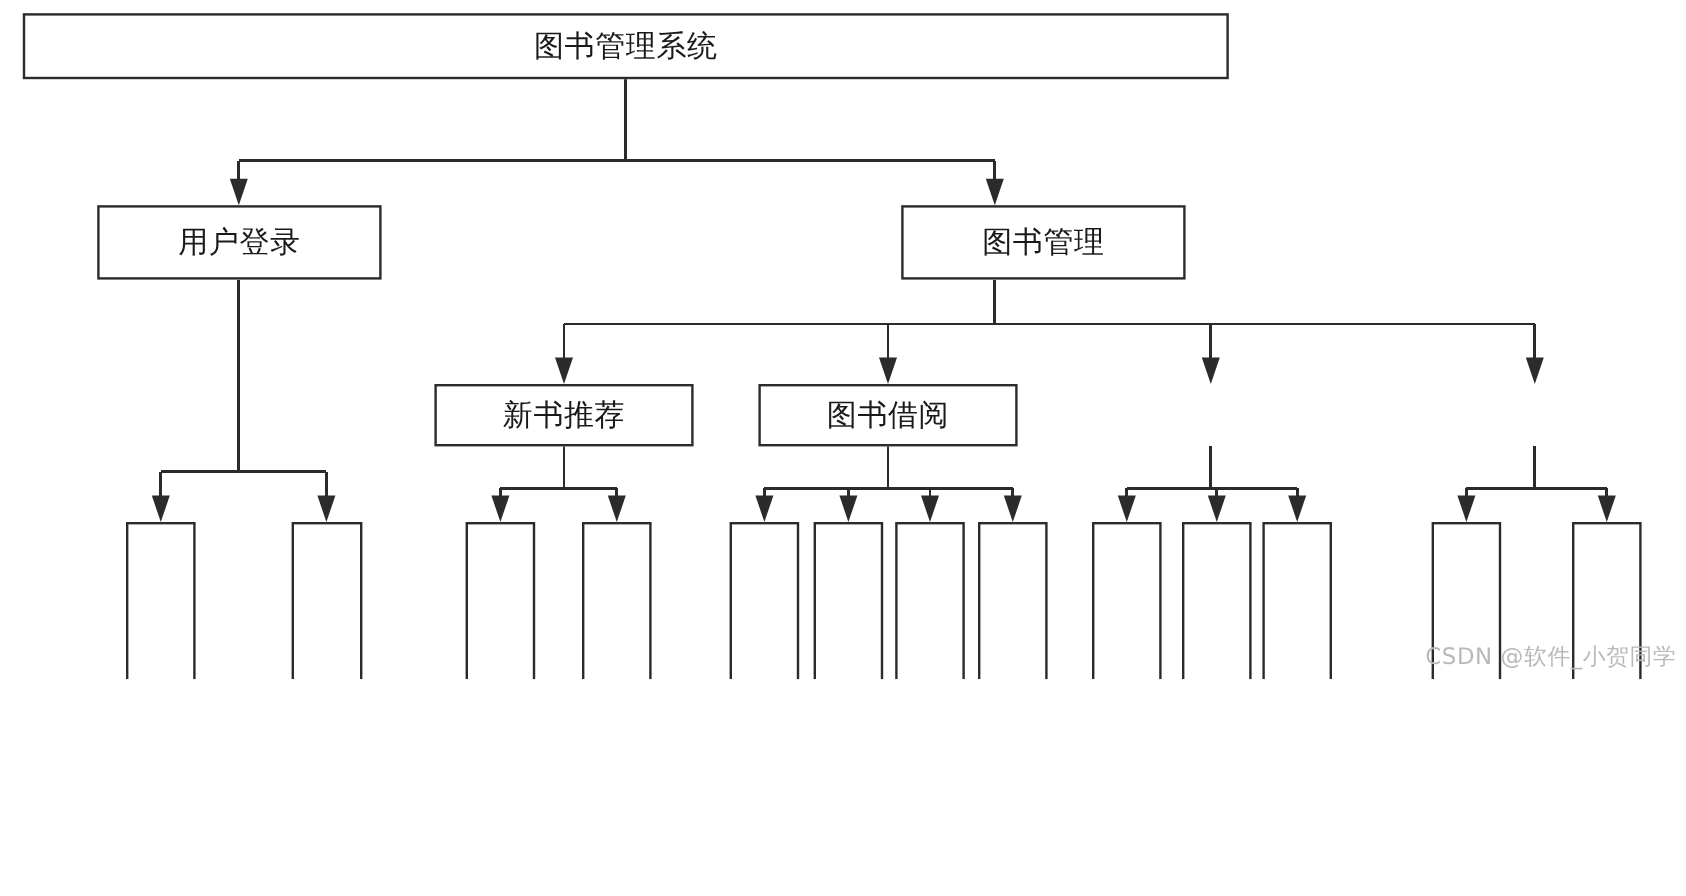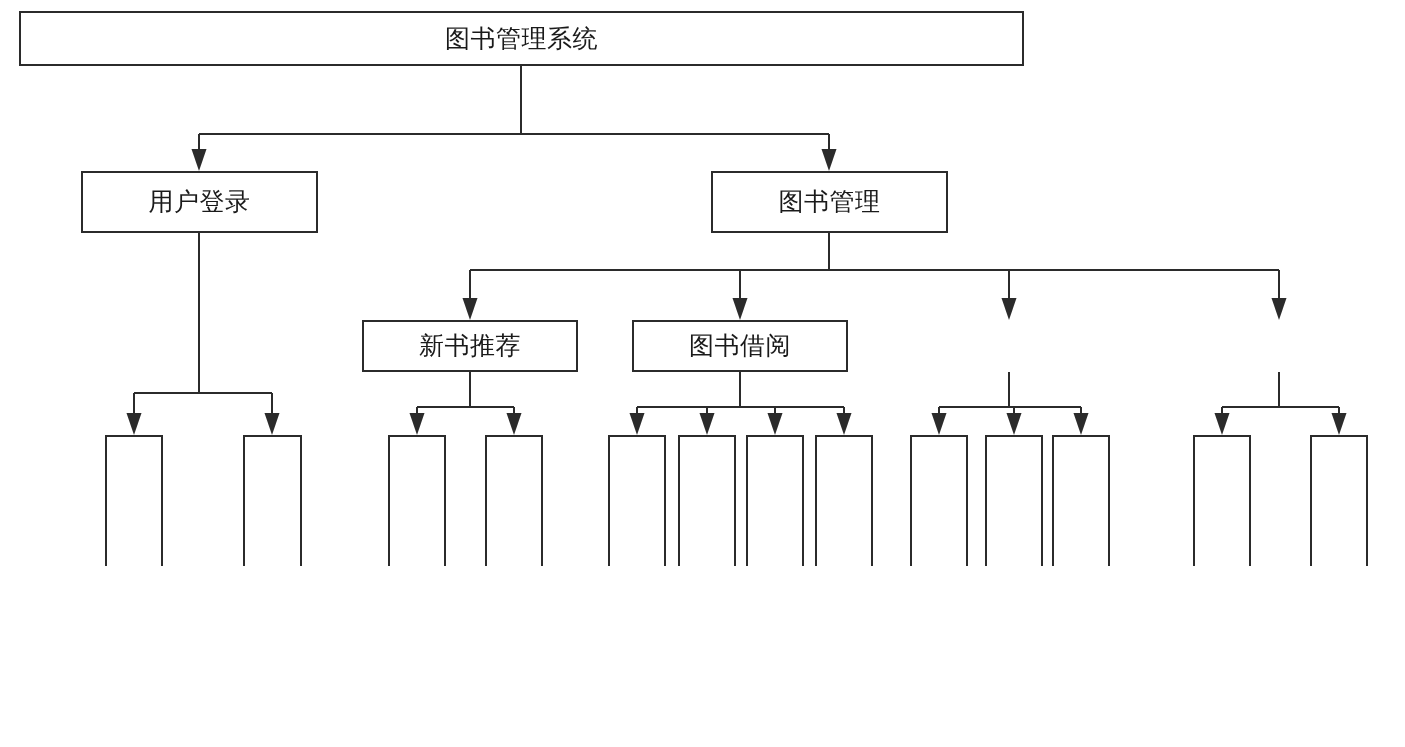--- a/index.html
+++ b/index.html
@@ -129,21 +129,21 @@
       <polygon points="1331.5,413 1346.5,413 1339,435" fill="#2b2b2b"></polygon>
     </svg>
 
   <div class="node h" id="box-root" style="left: 19px; top: 11px; width: 1005px; height: 55px;">
     <span class="label">图书管理系统</span>
   </div>
 
   <div class="node h" id="box-l2-0" style="left: 81px; top: 171px; width: 237px; height: 62px;">
     <span class="label">用户登录</span>
   </div>
-  <div class="node h" id="box-l2-1" style="left: 711px; top: 171px; width: 237px; height: 62px;">
+  <div class="node h" id="box-l2-1" style="left: 751px; top: 171px; width: 237px; height: 62px;">
     <span class="label">图书管理</span>
   </div>
 
   <div class="node h" id="box-l3-0" style="left: 362px; top: 320px; width: 216px; height: 52px;">
     <span class="label">新书推荐</span>
   </div>
   <div class="node h" id="box-l3-1" style="left: 632px; top: 320px; width: 216px; height: 52px;">
     <span class="label">图书借阅</span>
   </div>
 
@@ -180,14 +180,15 @@
   <div class="node leaf" id="box-leaf-10" style="left: 1052px; top: 435px; width: 58px; height: 299px;">
     <span class="label">确认归还（管理员）</span>
   </div>
   <div class="node leaf" id="box-leaf-11" style="left: 1193px; top: 435px; width: 58px; height: 299px;">
     <span class="label">新增借阅记录</span>
   </div>
   <div class="node leaf" id="box-leaf-12" style="left: 1310px; top: 435px; width: 58px; height: 299px;">
     <span class="label">查询借阅记录</span>
   </div>
 
+  <div class="watermark">CSDN @软件_小贺同学</div>
 
 </div>
 
 </body></html>

